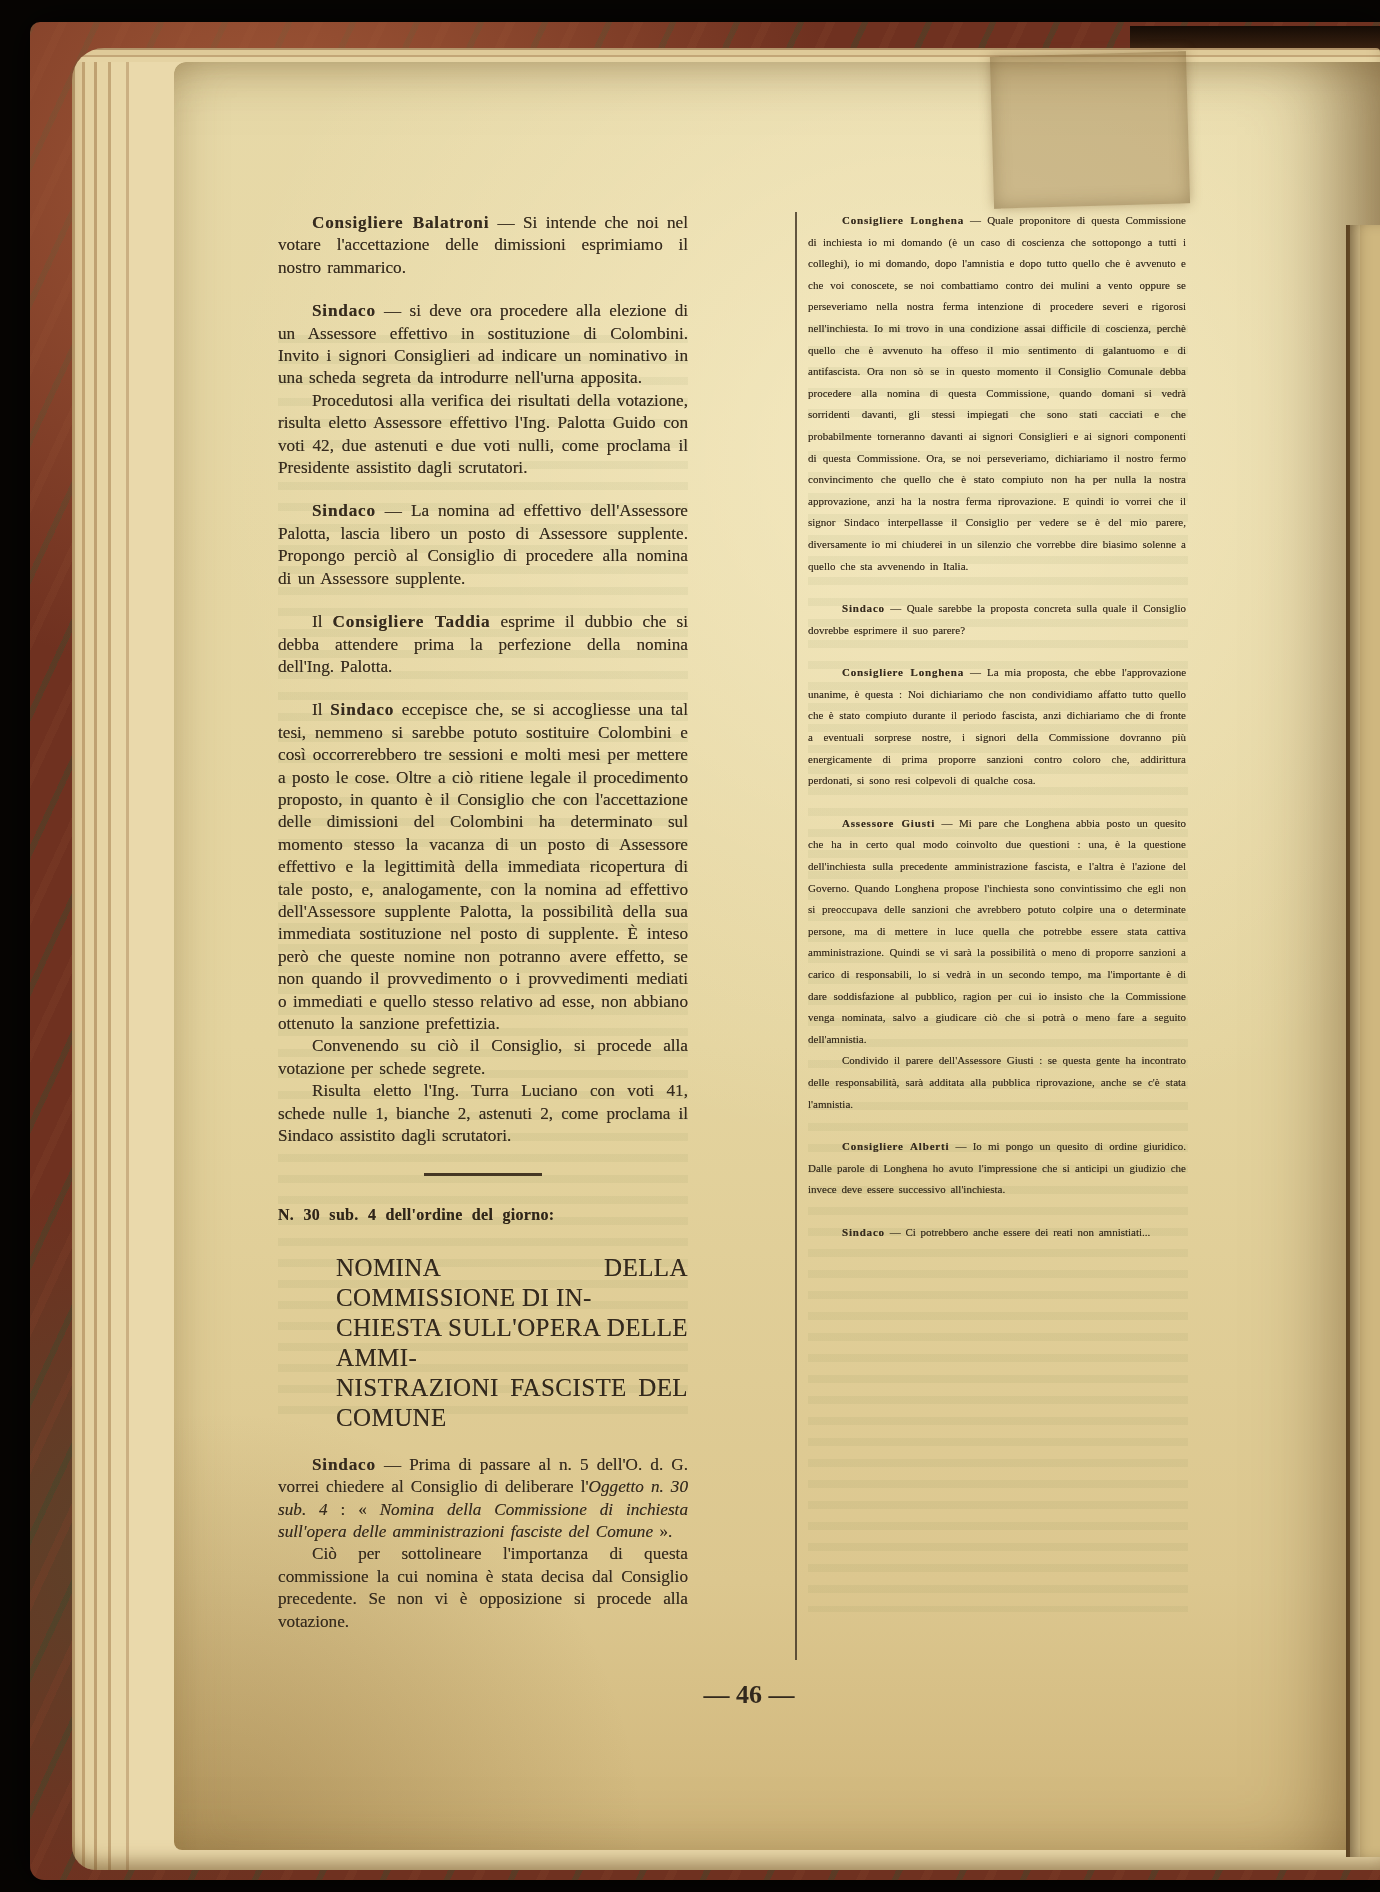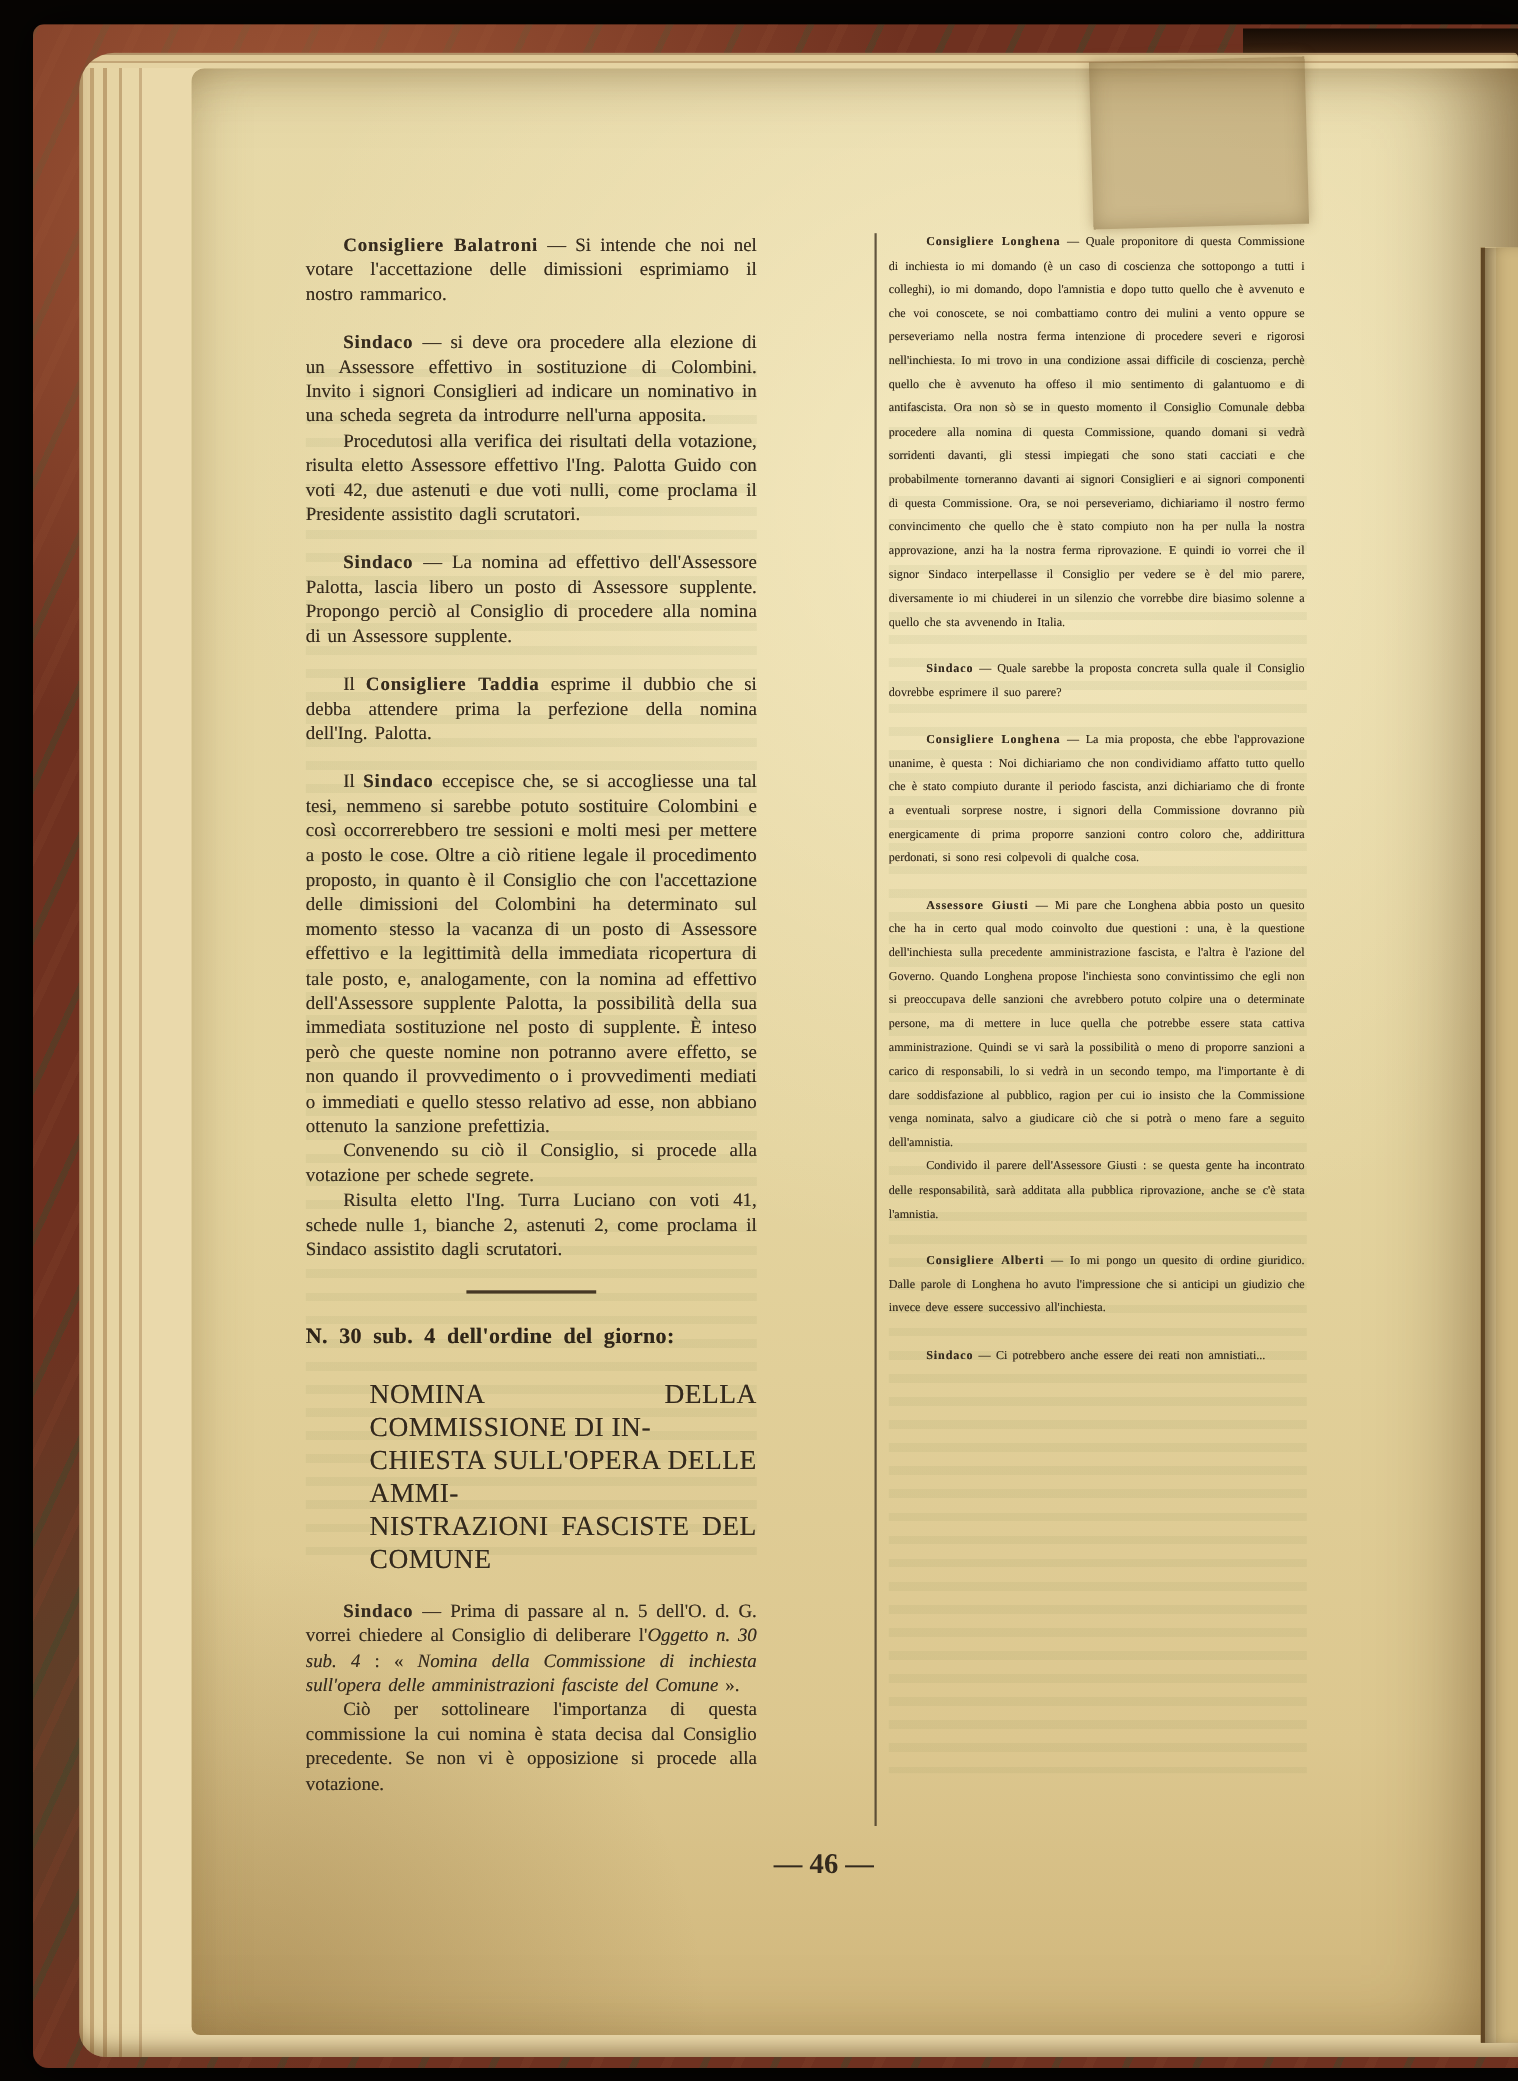--- a/index.html
+++ b/index.html
@@ -54,21 +54,21 @@
   .col{position:absolute;color:#362b1e;text-align:justify;
        text-shadow:0 0 .5px rgba(54,43,30,.55);}
   .col-left{left:104px;top:150px;width:410px;font-size:17.2px;line-height:22.4px;}
   .col-right{left:634px;top:148px;width:378px;font-size:11px;line-height:21.6px;}
   .col-divider{position:absolute;left:621px;top:150px;width:2px;height:1448px;
        background:rgba(62,50,34,.8);}
   .para{margin:0;text-indent:34px;word-spacing:2px;}
   .para.gap{margin-top:21px;}
   .para b{letter-spacing:.8px;}
   .rule{width:118px;height:3px;background:#453724;margin:26px auto 0 auto;}
-  .heading{font-size:20px;font-weight:bold;margin:28px 0 0 0;color:#2f2519;
+  .heading{font-size:16px;font-weight:bold;margin:28px 0 0 0;color:#2f2519;
        word-spacing:5px;letter-spacing:.3px;}
   .caps-title{font-size:25px;line-height:30px;margin:26px 0 0 58px;color:#33291d;
        letter-spacing:.4px;}
   .page-number{position:absolute;left:500px;top:1618px;width:150px;text-align:center;
        font-size:26px;font-weight:bold;color:#33291d;}
   
   .facing-page{position:absolute;left:1346px;top:225px;width:34px;height:1632px;
     background:linear-gradient(90deg,#8a6a3c 0 4px,#d9c490 4px 14px,#cfb77f 14px);
     box-shadow:inset 16px 0 16px -8px rgba(55,36,14,.65);}
 </style>

